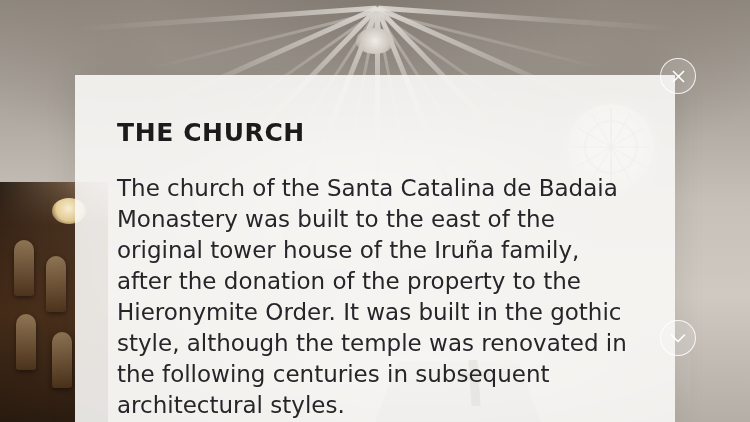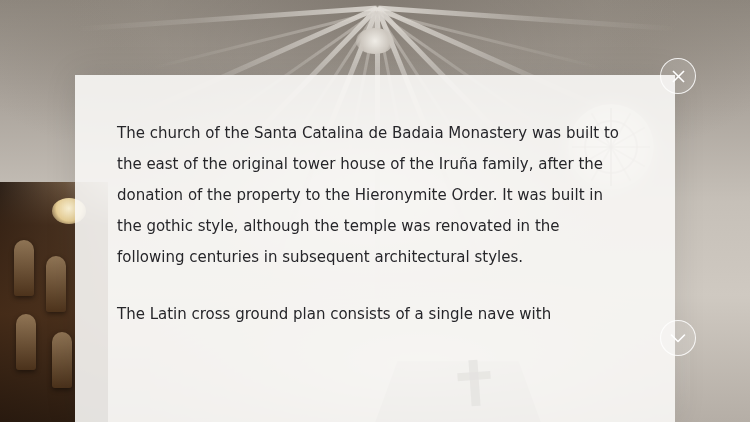--- a/index.html
+++ b/index.html
@@ -190,21 +190,21 @@
   .card-title {
     margin: 0 0 26px 0;
     font-size: 25px;
     font-weight: bold;
     letter-spacing: 0.6px;
     color: #1b1b1b;
     font-family: "DejaVu Sans", sans-serif;
   }
   .card-body p {
     margin: 0 0 26px 0;
-    font-size: 15px;
+    font-size: 23px;
     line-height: 31px;
     color: #26262a;
     font-family: "DejaVu Sans", sans-serif;
     font-weight: 400;
   }
   .card-body p:last-child {
     margin-bottom: 0;
   }
 
   
@@ -268,20 +268,21 @@
       <div class="altar-fig" style="left:52px; top:150px;"></div>
     </div>
     <div class="lamp"></div>
     <div class="floor-glow"></div>
     <div class="grate"></div>
     <div class="cross"></div>
   </div>
 
   <div class="card">
     <div class="card-inner">
+      <h1 class="card-title">THE CHURCH</h1>
       <div class="card-body">
         <p>The church of the Santa Catalina de Badaia Monastery was built to the east of the original tower house of the Iruña family, after the donation of the property to the Hieronymite Order. It was built in the gothic style, although the temple was renovated in the following centuries in subsequent architectural styles.</p>
         <p>The Latin cross ground plan consists of a single nave with</p>
       </div>
     </div>
   </div>
 
   <div class="round-btn btn-close">
     <span>
       <svg width="15" height="15" viewBox="0 0 15 15">

